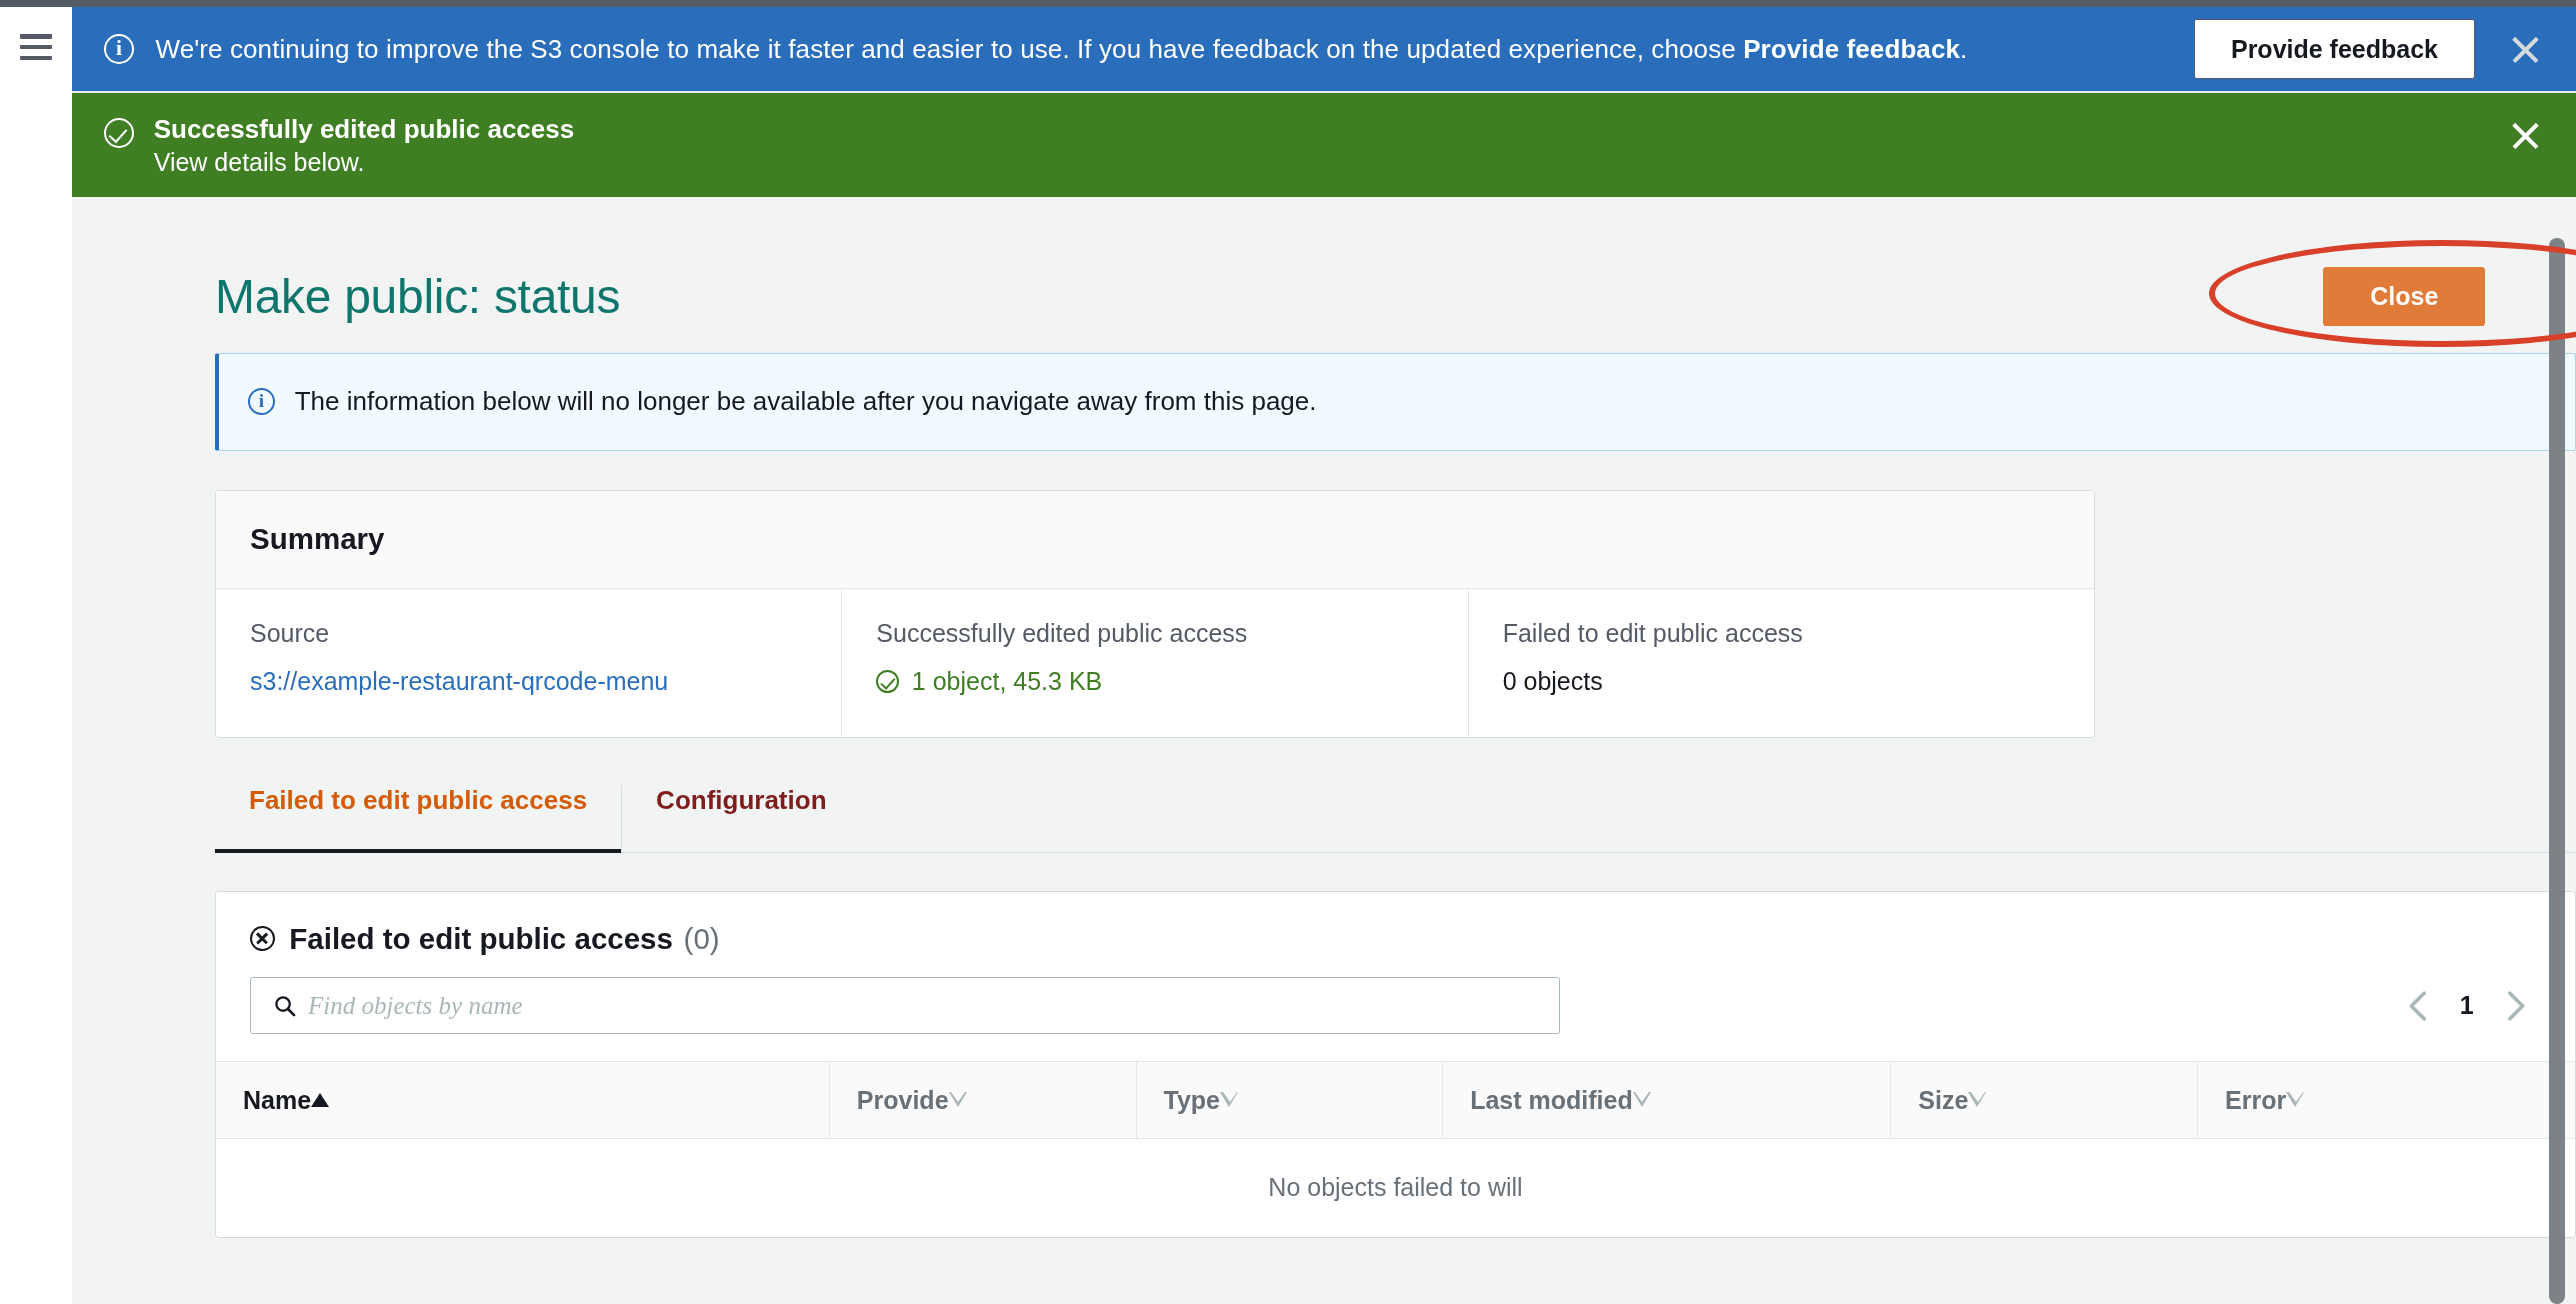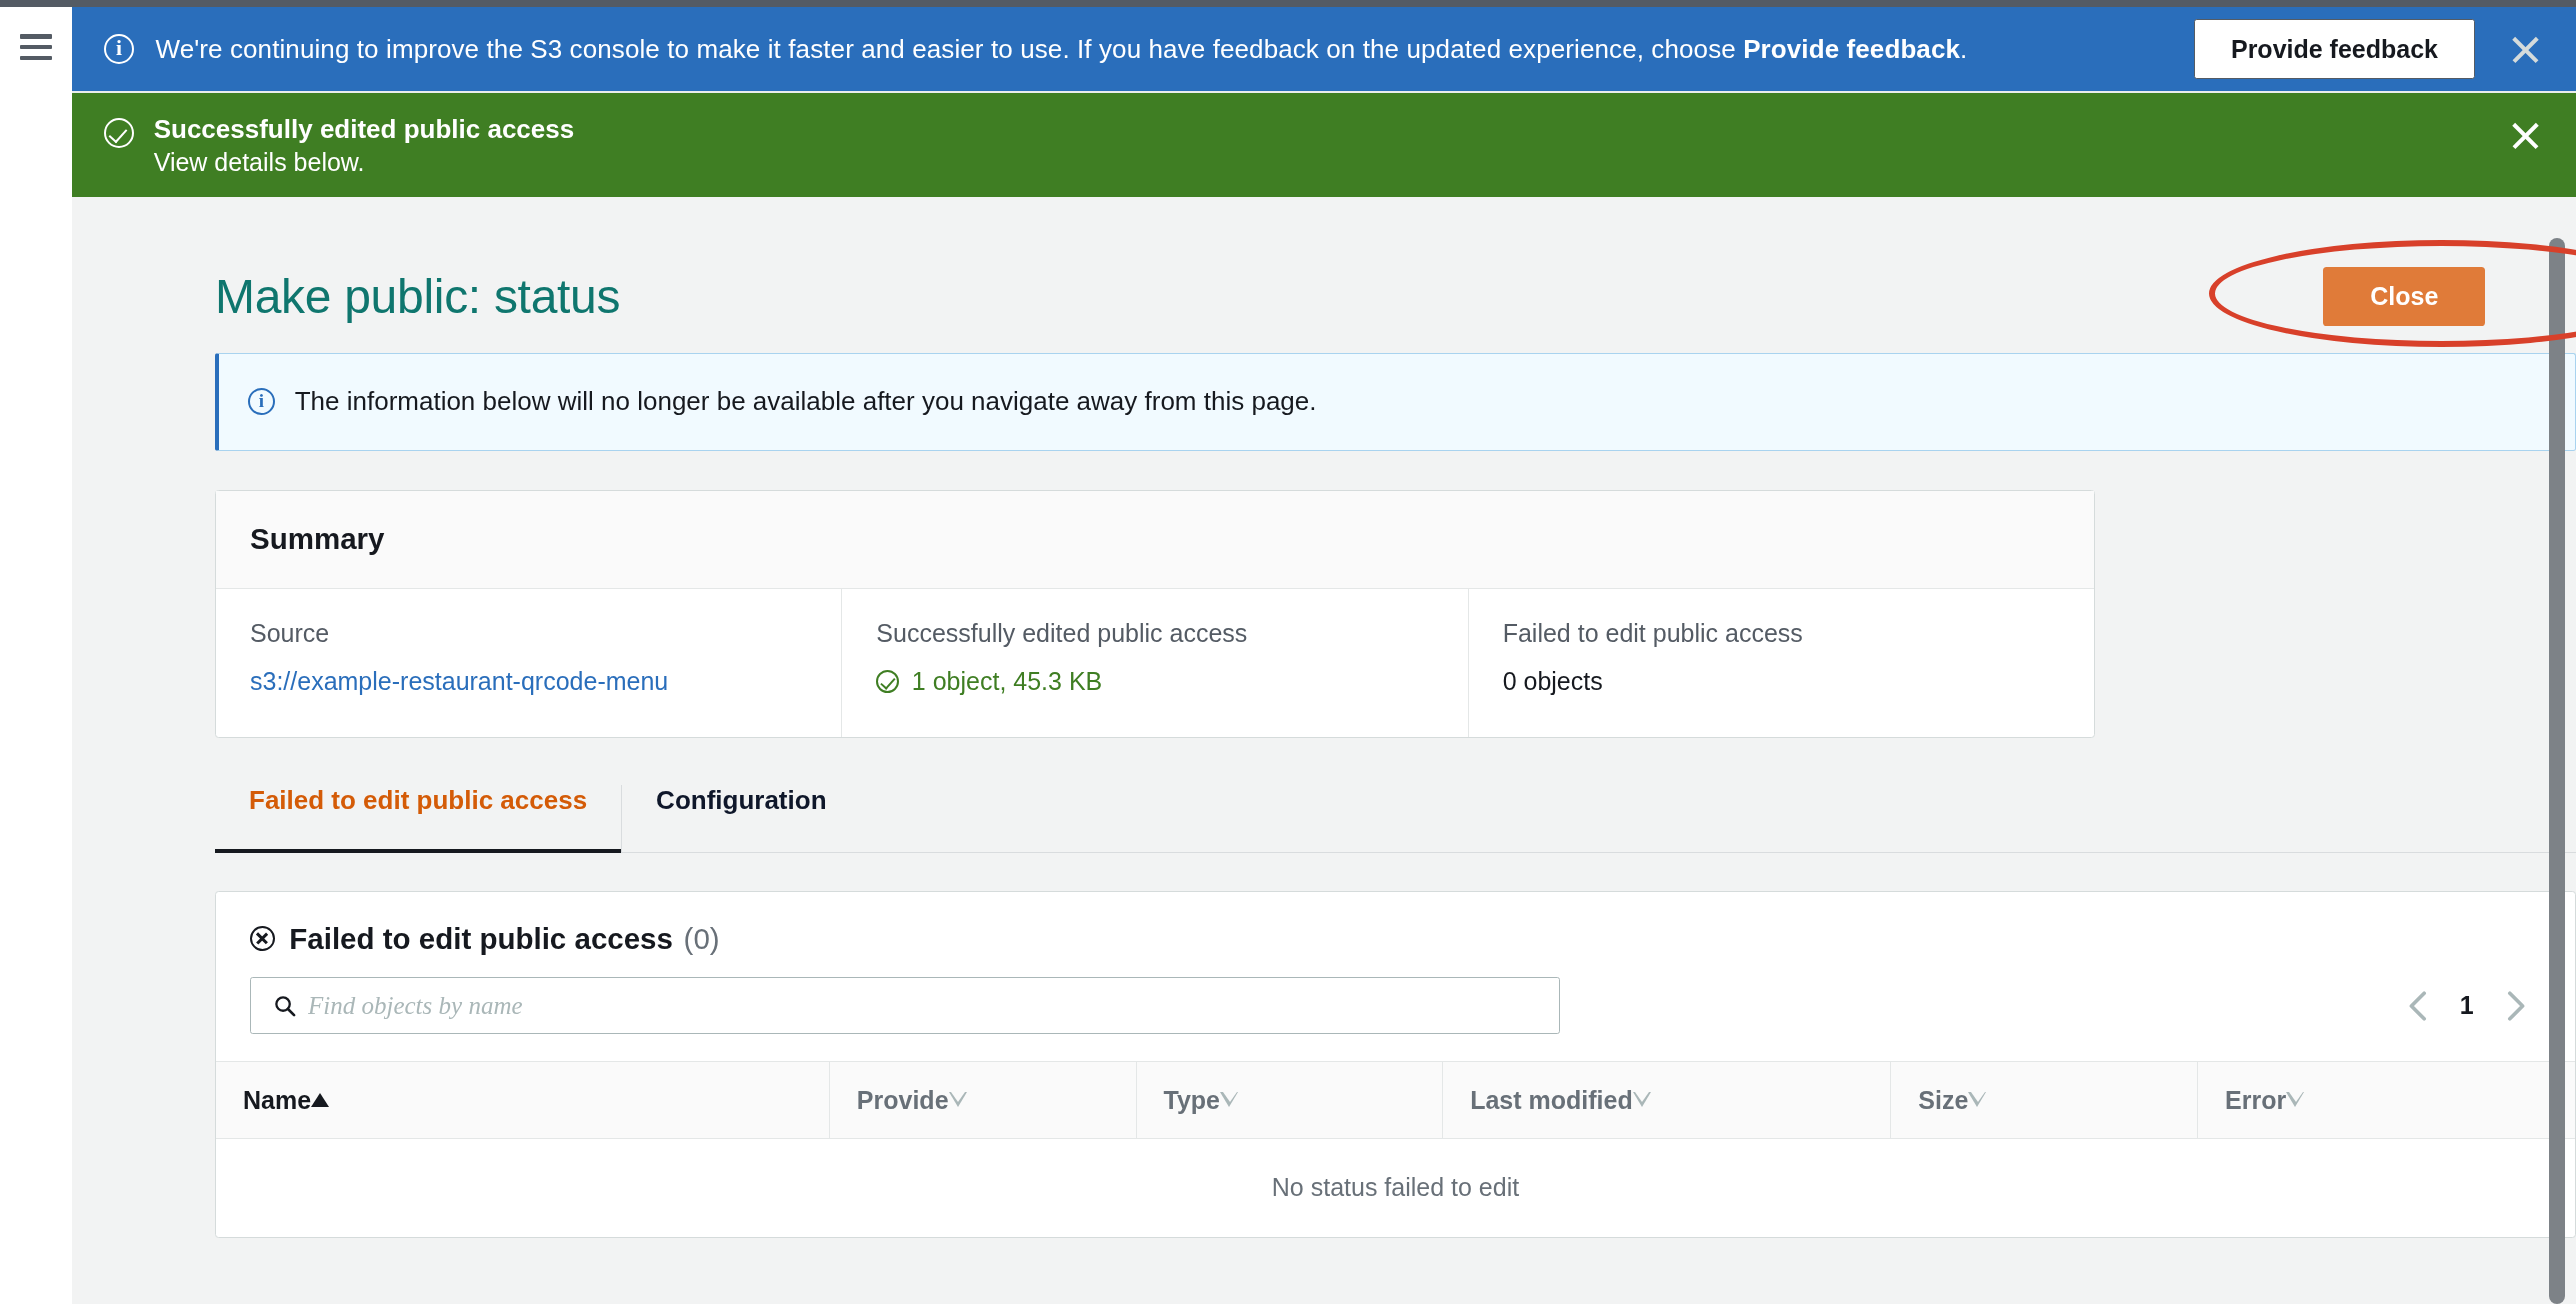--- a/index.html
+++ b/index.html
@@ -270,21 +270,21 @@
     cursor: pointer;
     position: relative;
     white-space: nowrap;
   }
   .tab.active { color: #d45b07; font-weight: bold; }
   .tab.active::after {
     content: ""; position: absolute;
     left: 0; right: 0; bottom: -1.8px; height: 4.5px;
     background: #16191f;
   }
-  .tab.inactive { color: #0f172a; font-weight: bold; border-left: 1.8px solid #d9dcde; }
+  .tab.inactive { color: #7f1d1d; font-weight: bold; border-left: 1.8px solid #d9dcde; }
 
   
   .table-card {
     margin: 38px 0 0 104px;
     width: 2361px;
     background: #ffffff;
     border: 0.9px solid #d5dbdb;
     border-radius: 3.6px;
     overflow: hidden;
   }
@@ -550,21 +550,21 @@
             <th style="width:16%">
               <div class="th-inner">
                 <span>Error</span>
                 <span class="sort-desc-ol"></span>
               </div>
             </th>
           </tr>
         </thead>
         <tbody>
           <tr>
-            <td class="empty-cell" colspan="6">No status failed to edit</td>
+            <td class="empty-cell" colspan="6">No objects failed to will</td>
           </tr>
         </tbody>
       </table>
 
     </div>
 
   </div>
 
   <div class="scrollbar-track">
     <div class="scrollbar-thumb"></div>

